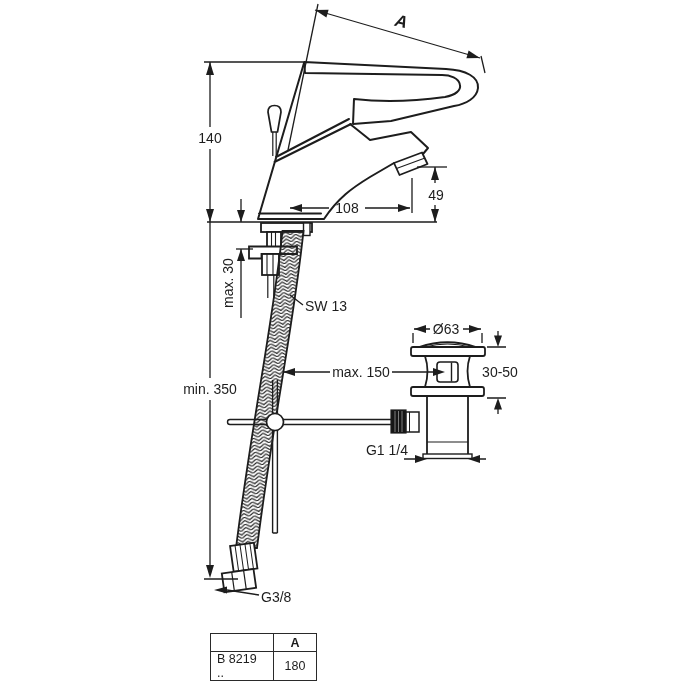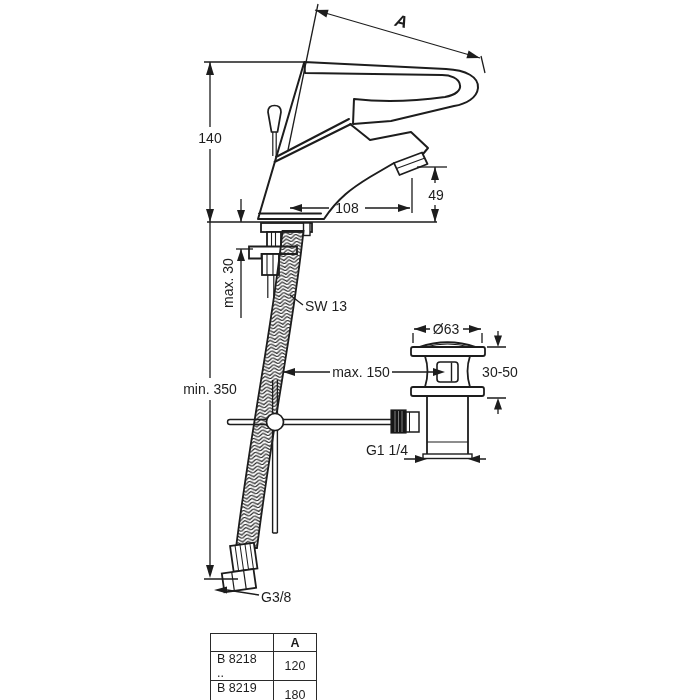--- a/index.html
+++ b/index.html
@@ -171,22 +171,18 @@
   </g>
 </svg>
 
 <table class="spec-table">
   <tbody>
     <tr>
       <td class="model"></td>
       <td class="val hdr">A</td>
     </tr>
     <tr>
-      <td class="model">B 8218 ..</td>
-      <td class="val">120</td>
-    </tr>
-    <tr>
       <td class="model">B 8219 ..</td>
       <td class="val">180</td>
     </tr>
   </tbody>
 </table>
 </div>
 
 </body></html>

